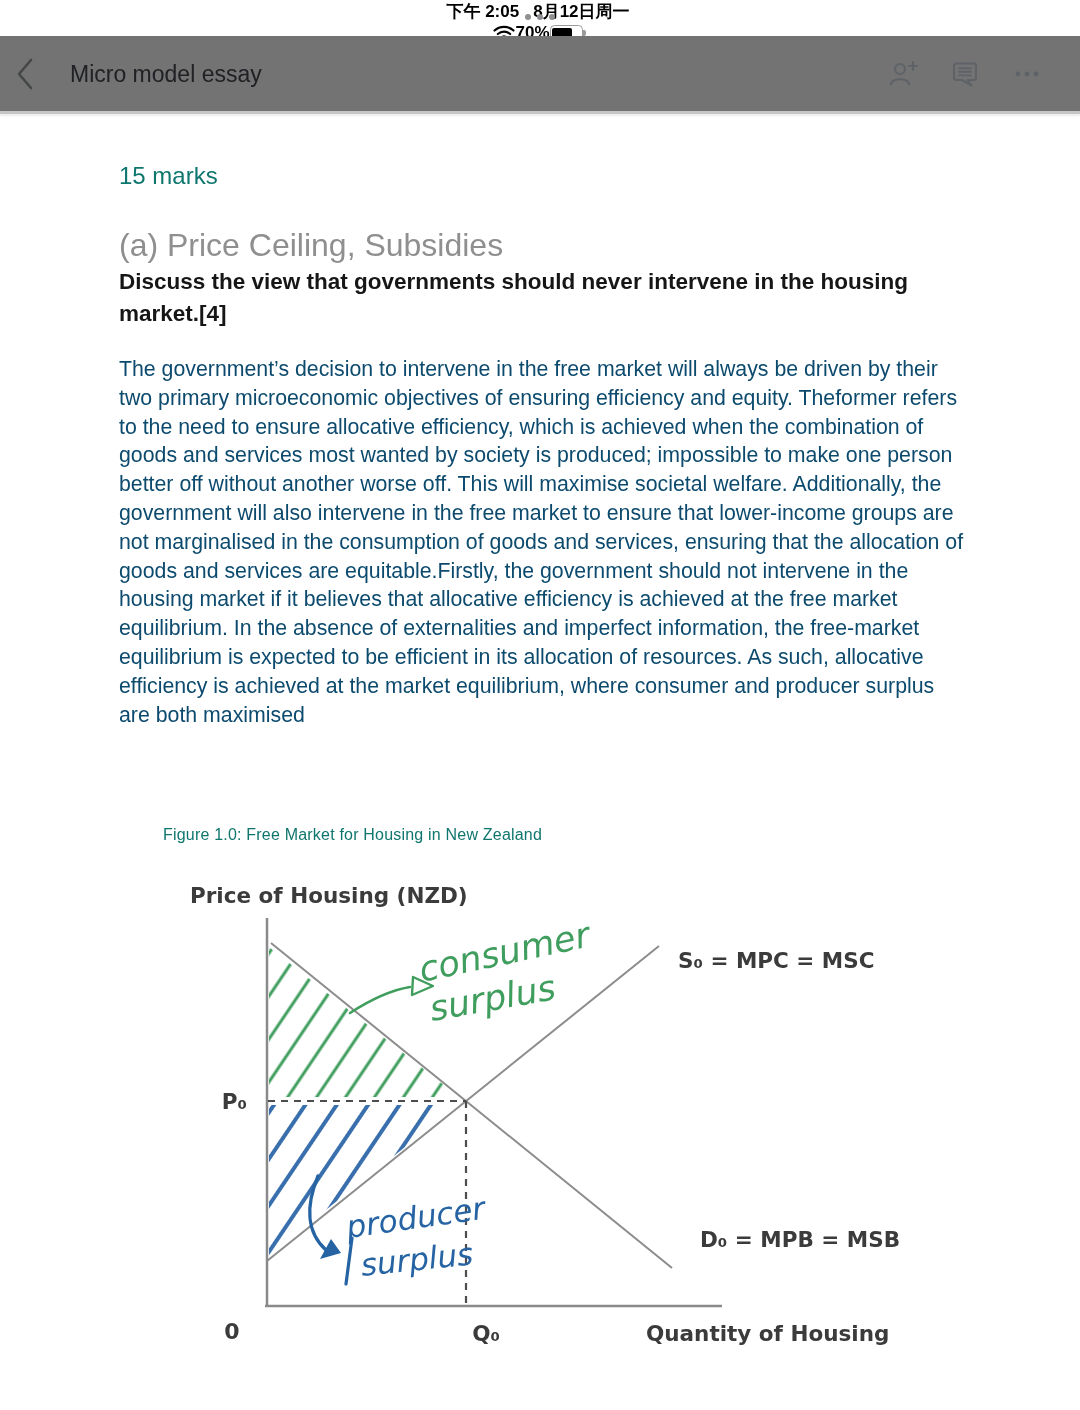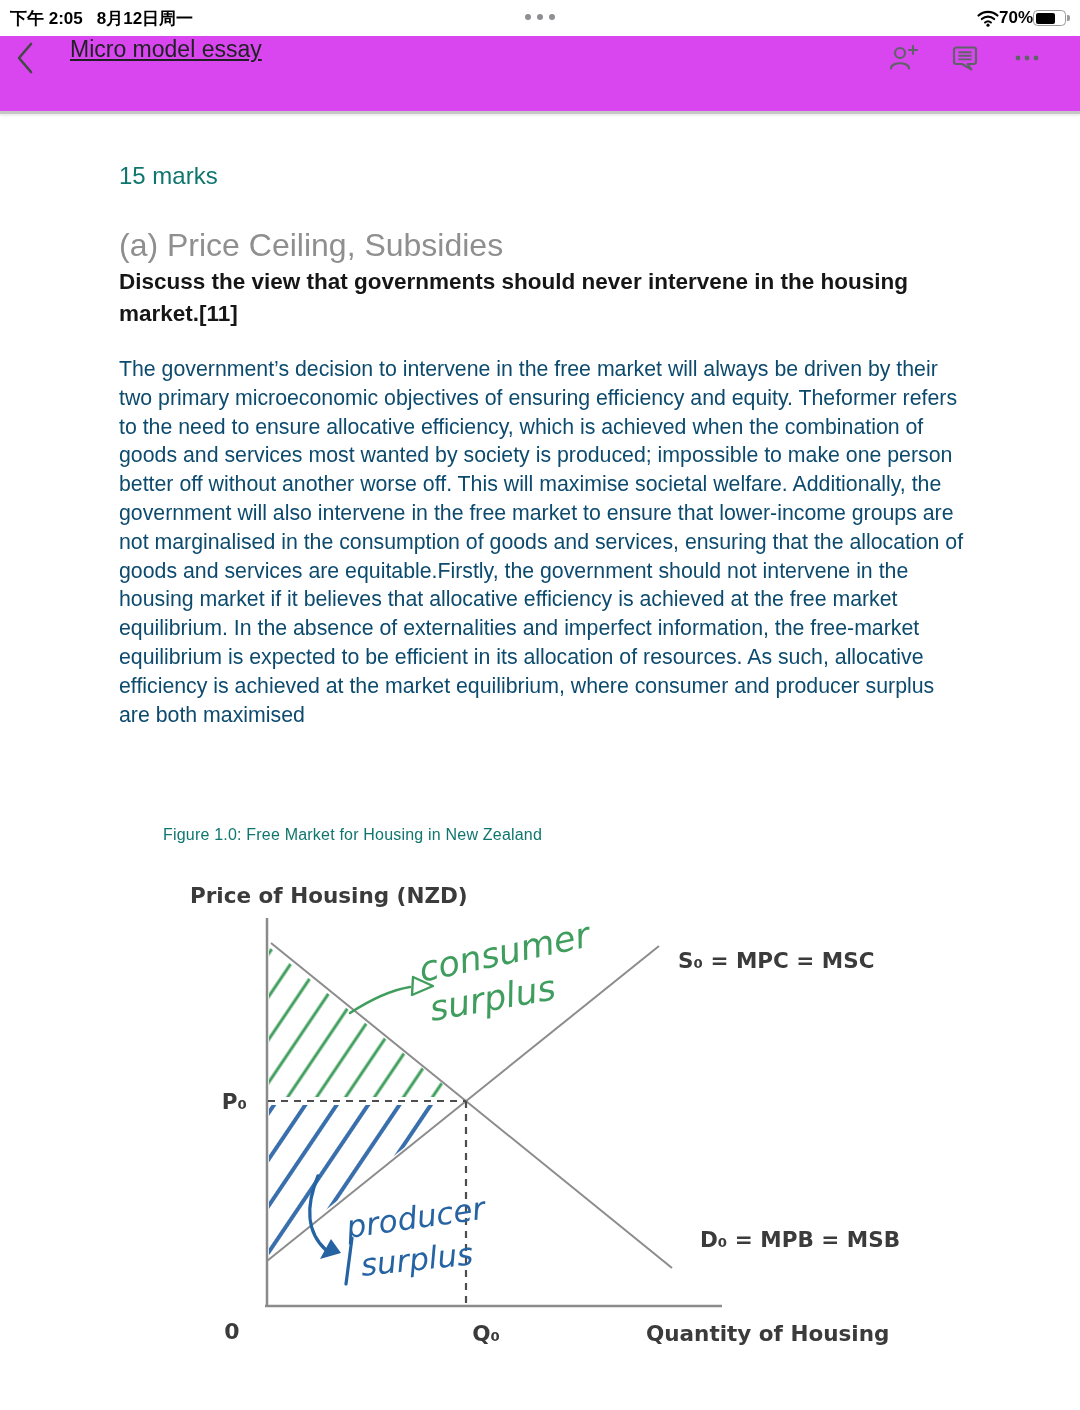--- a/index.html
+++ b/index.html
@@ -6,37 +6,37 @@
   html,body { background:#ffffff; }
   body {
     width:1080px; height:1410px; position:relative; overflow:hidden;
     font-family:"Liberation Sans", sans-serif; color:#202124;
   }
 
   
   .status-bar{
     position:absolute; top:0; left:0; width:1080px; height:36px;
     display:flex; align-items:center; justify-content:space-between;
-    padding:0 14px 0 10px; font-size:17px; font-weight:700; color:#000;
+    padding:0 14px 0 10px; font-size:17px; font-weight:700; color:#000;flex-direction:column;
   }
   .status-left{ display:flex; gap:14px; align-items:center; }
   .status-center{ position:absolute; left:50%; top:14px; transform:translateX(-50%);
     display:flex; gap:6px; }
   .status-center .dot{ width:6px; height:6px; border-radius:50%; background:#8e8e93; }
   .status-right{ display:flex; align-items:center; }
   .battery-shell{ width:33px; height:16px; border:1.5px solid #9a9a9e; border-radius:4.5px;
     position:relative; display:flex; align-items:center; padding:1.5px; }
   .battery-fill{ height:100%; width:70%; background:#000; border-radius:2px; }
   .battery-nub{ position:absolute; right:-4.5px; top:4px; width:3px; height:6px;
     background:#9a9a9e; border-radius:0 2px 2px 0; }
 
   
   .toolbar{
-    position:absolute; top:36px; left:0; width:1080px; height:76px; background:#d946ef;
-    display:flex; padding:0 22px 0 14px;text-decoration:underline;
+    position:absolute; top:36px; left:0; width:1080px; height:76px; background:#737373;
+    display:flex; align-items:center; padding:0 22px 0 14px;
   }
   .back-btn{ width:40px; height:44px; display:flex; align-items:center; cursor:pointer; }
   .doc-title{ font-size:23px; color:#202124; margin-left:16px; flex:0 1 auto; }
   .toolbar-spacer{ flex:1; }
   .tb-icon{ width:62px; height:44px; display:flex; align-items:center; justify-content:center; cursor:pointer; }
   .toolbar-divider{ position:absolute; top:111px; left:0; width:1080px; height:3px;
     background:#c6c6c6; box-shadow:0 2px 2px rgba(0,0,0,0.08); }
 
   
   .doc{ position:absolute; top:114px; left:0; width:1080px; }
@@ -108,21 +108,21 @@
       <circle cx="13" cy="13" r="2.4" fill="#5f6368"></circle>
       <circle cx="22" cy="13" r="2.4" fill="#5f6368"></circle>
     </svg>
   </div>
 </div>
 <div class="toolbar-divider"></div>
 
 <div class="doc">
   <div class="marks-heading">15 marks</div>
   <div class="section-heading">(a) Price Ceiling, Subsidies</div>
-  <div class="question">Discuss the view that governments should never intervene in the housing market.[11]</div>
+  <div class="question">Discuss the view that governments should never intervene in the housing market.[4]</div>
   <p class="body-par">The government’s decision to intervene in the free market will always be driven by their two primary microeconomic objectives of ensuring efficiency and equity. Theformer refers to the need to ensure allocative efficiency, which is achieved when the combination of goods and services most wanted by society is produced; impossible to make one person better off without another worse off. This will maximise societal welfare. Additionally, the government will also intervene in the free market to ensure that lower-income groups are not marginalised in the consumption of goods and services, ensuring that the allocation of goods and services are equitable.Firstly, the government should not intervene in the housing market if it believes that allocative efficiency is achieved at the free market equilibrium. In the absence of externalities and imperfect information, the free-market equilibrium is expected to be efficient in its allocation of resources. As such, allocative efficiency is achieved at the market equilibrium, where consumer and producer surplus are both maximised</p>
   <div class="figure-title">Figure 1.0: Free Market for Housing in New Zealand</div>
 </div>
 
 <svg class="diagram-svg" viewBox="0 872 1080 500">
   <defs>
     <pattern id="hatchGreen" patternUnits="userSpaceOnUse" width="30" height="24" patternTransform="rotate(-56)">
       <line x1="-5" y1="12" x2="35" y2="12" stroke="#3f9d5d" stroke-width="3.2" stroke-linecap="round"></line>
     </pattern>
     <pattern id="hatchBlue" patternUnits="userSpaceOnUse" width="30" height="26" patternTransform="rotate(-56)">

